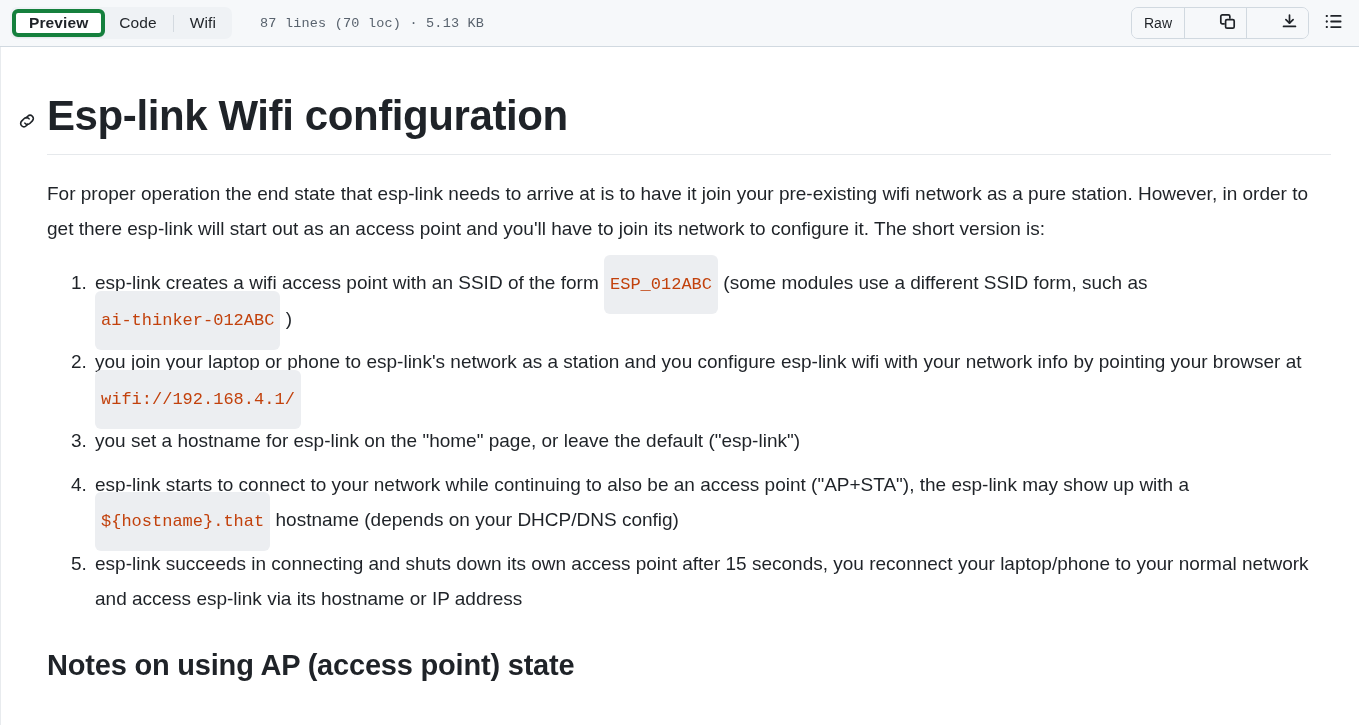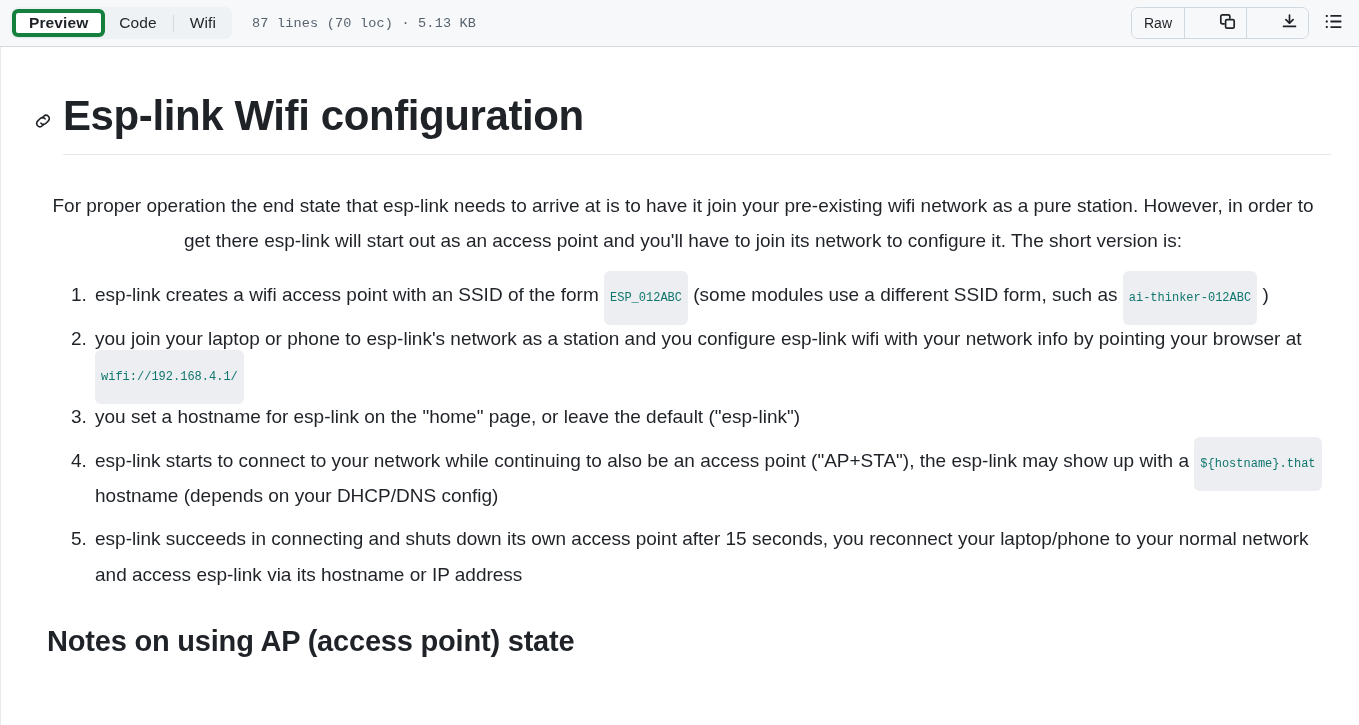--- a/index.html
+++ b/index.html
@@ -52,21 +52,21 @@
     box-shadow: 0 1px 0 rgba(31,35,40,.04);
   }
   .seg-div {
     width: 1px;
     height: 17px;
     background: #d4dae0;
     margin: 0 2px;
     flex: none;
   }
   .meta {
-    margin-left: 20px;
+    margin-left: 28px;
     font-family: "Liberation Mono", "DejaVu Sans Mono", monospace;
     font-size: 13.5px;
     color: #59636e;
     white-space: nowrap;
     letter-spacing: .2px;
   }
   .toolbar-right {
     margin-left: auto;
     display: flex;
     align-items: center;
@@ -121,60 +121,59 @@
   .markdown {
     padding: 28px 28px 0 47px;
     font-size: 19px;
     line-height: 1.58;
     color: #1f2328;
   }
   h1.title {
     font-size: 42px;
     line-height: 1.15;
     font-weight: 600;
-    margin: 17px 0 0 16px;
+    margin: 17px 0 0 0;
     padding-bottom: 14px;
     border-bottom: 1px solid #e6e9ec;
     letter-spacing: -0.4px;
     position: relative;
     max-width: 1284px;
   }
   .anchor-icon {
     position: absolute;
     left: -30px;
     top: 50%;
     transform: translateY(-60%);
     color: #1f2328;
     display: inline-flex;
   }
   p.intro {
-    margin: 34px 0 0 0;
+    margin: 22px 0 0 0;
     font-size: 19px;
     line-height: 1.84;
     max-width: 1272px;
-    text-align: center;
   }
   ol.steps {
     margin: 18px 0 0 0;
     padding-left: 45px;
     max-width: 1290px;
   }
   ol.steps > li {
     margin-bottom: 8px;
     line-height: 1.86;
     font-size: 19px;
     padding-left: 3px;
   }
   code.inline {
     font-family: "Liberation Mono", "DejaVu Sans Mono", monospace;
     background: #eceef1;
     border-radius: 6px;
     padding: 20px 6px;
-    font-size: 12px;
-    color: #0f766e;
+    font-size: 17px;
+    color: #c2410c;
     white-space: nowrap;
   }
   h2.subtitle {
     font-size: 29px;
     font-weight: 600;
     margin: 27px 0 0 0;
     letter-spacing: -0.2px;
     color: #1f2328;
   }
 </style>

